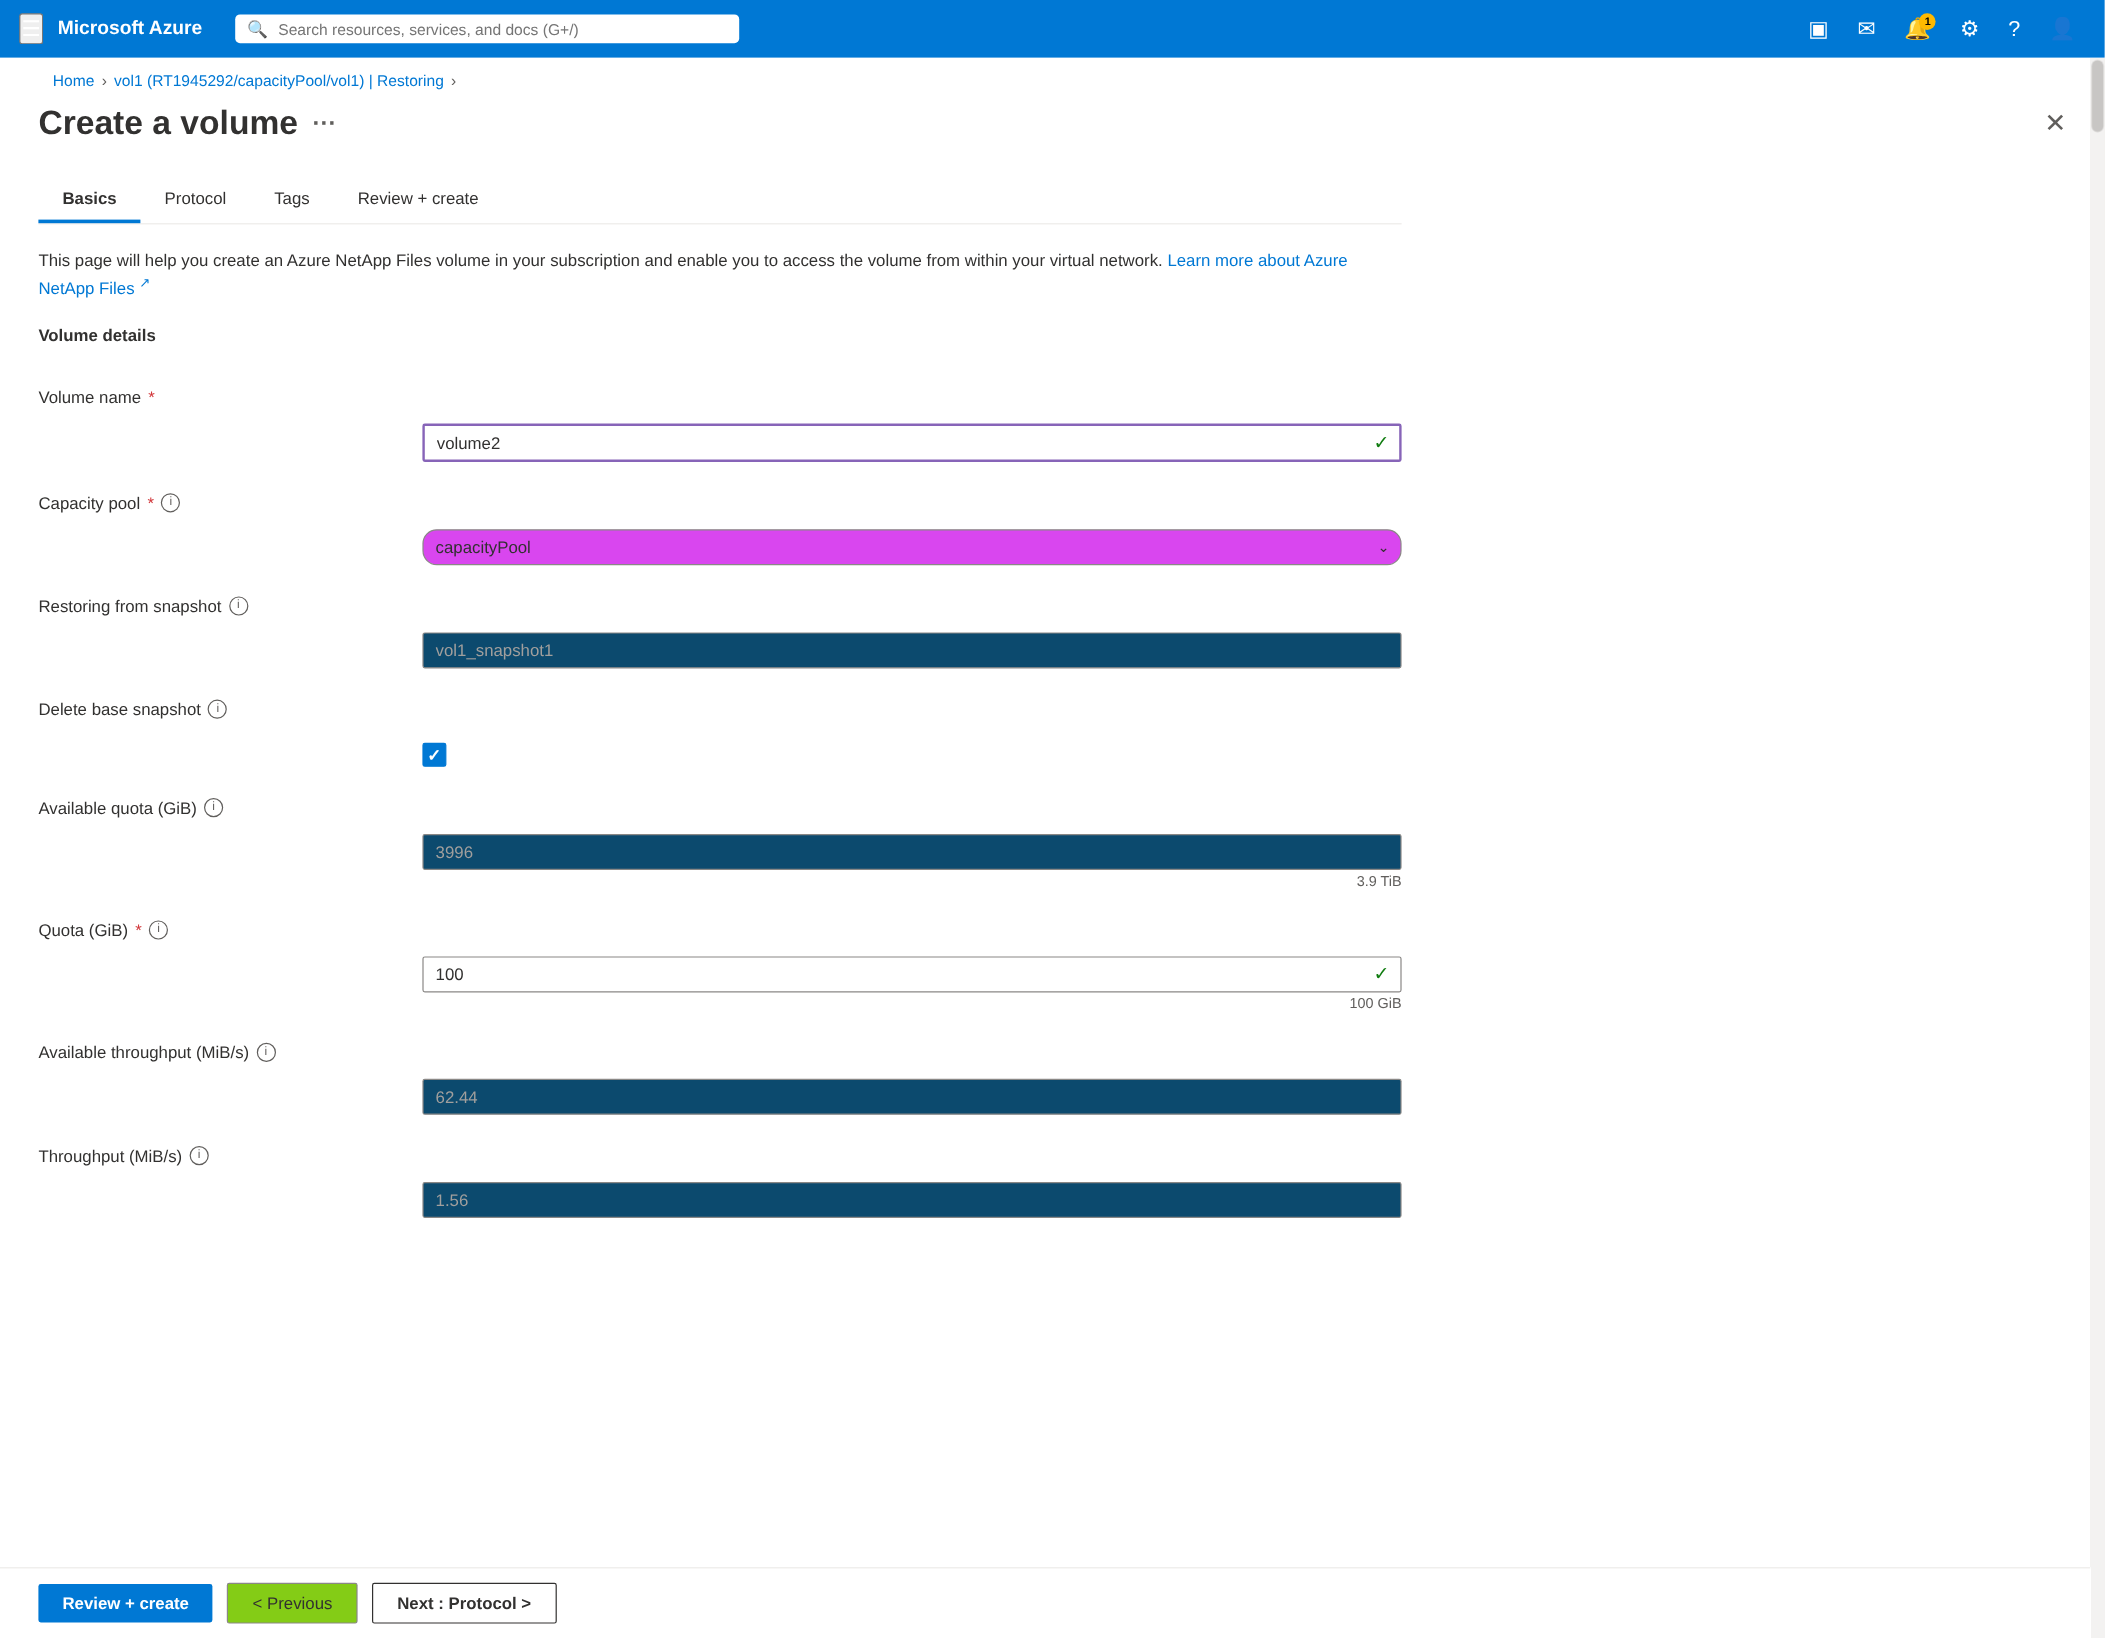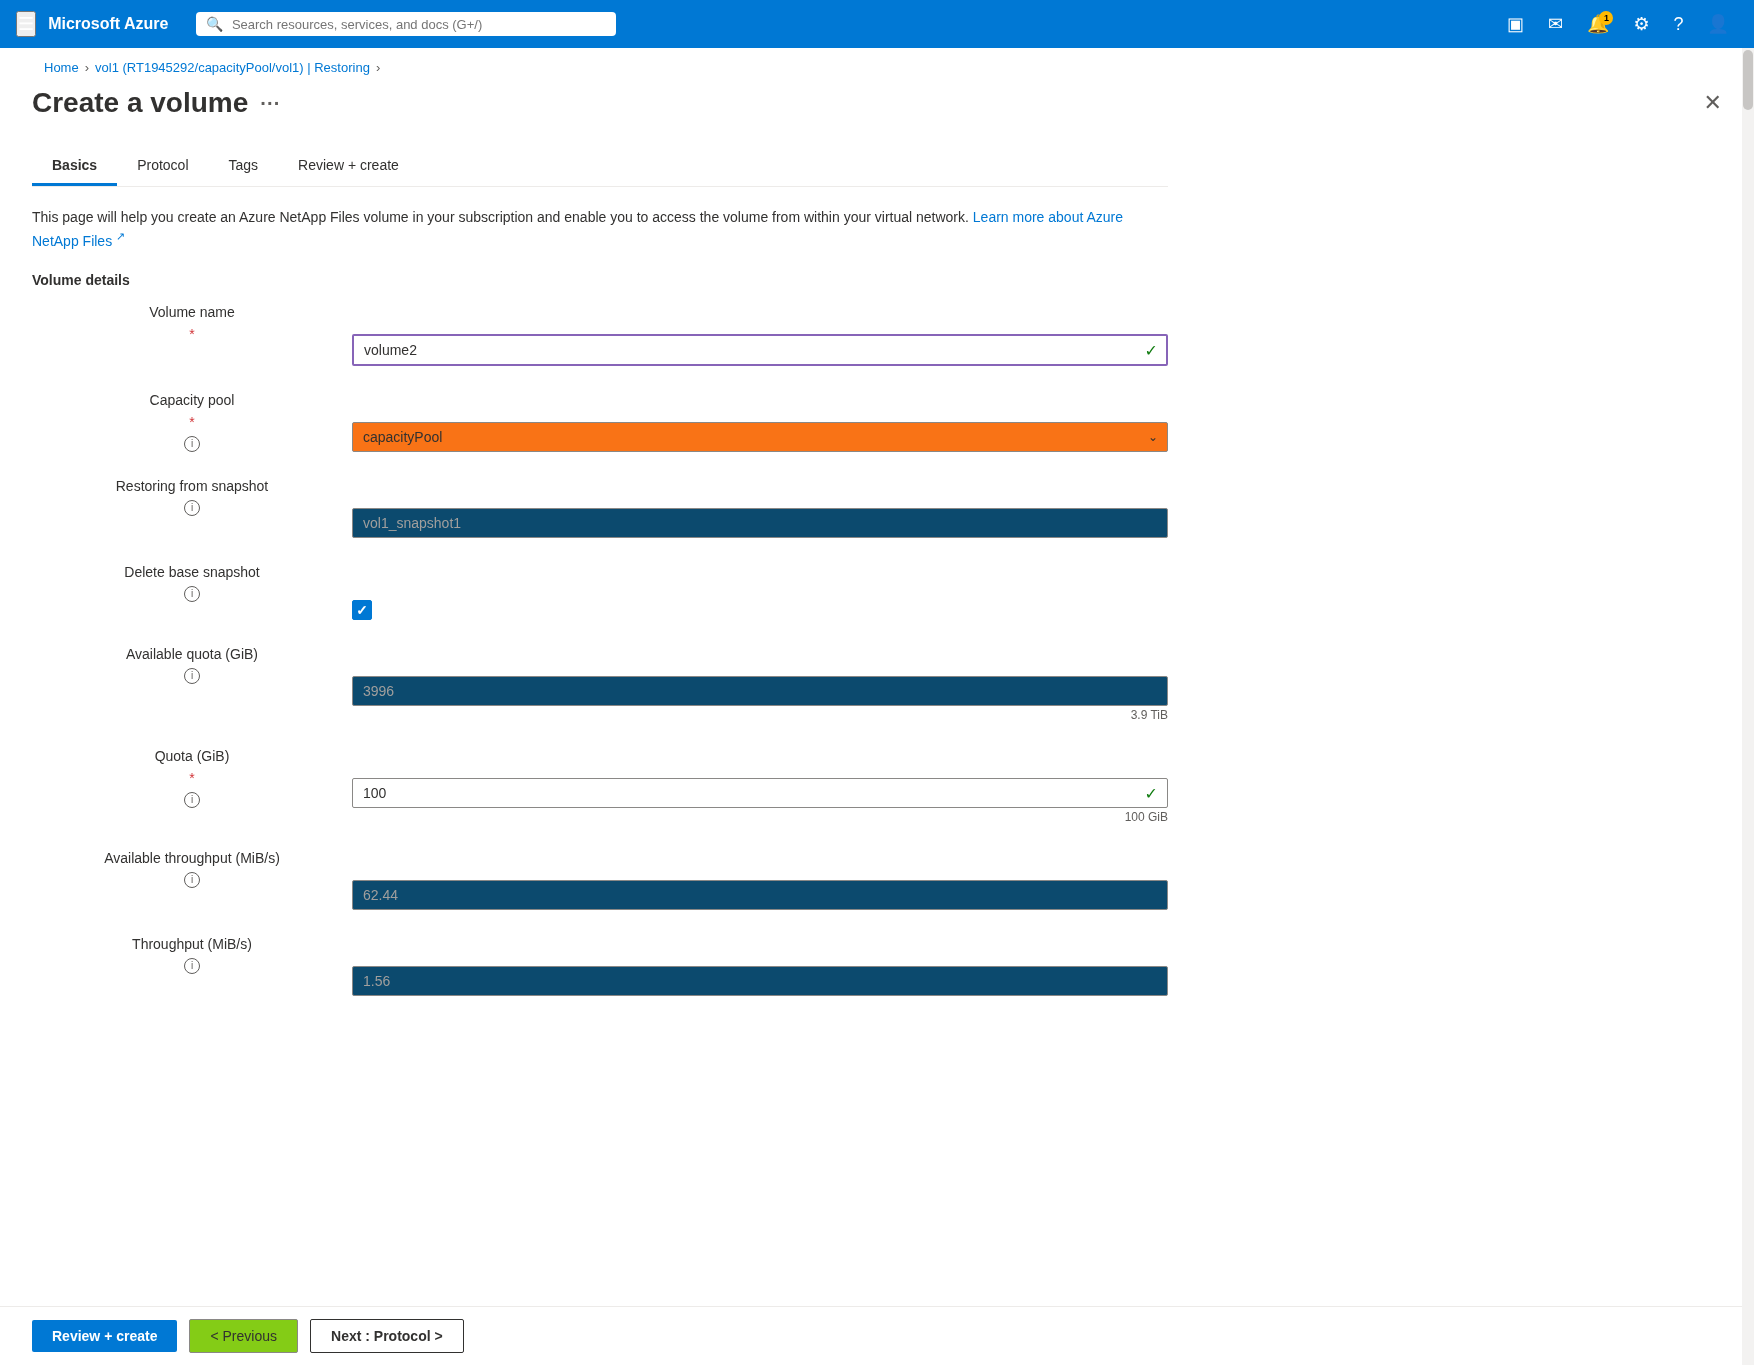--- a/index.html
+++ b/index.html
@@ -119,39 +119,38 @@
       color: #323130;
       line-height: 1.5;
       margin-bottom: 20px;
     }
     .description a { color: #0078d4; text-decoration: none; }
 
     
     .section-title {
       font-weight: 700;
       font-size: 14px;
-      margin-bottom: 8px;
+      margin-bottom: 28px;
     }
 
     
     .form-row {
       display: flex;
       align-items: flex-start;
       margin-bottom: 18px;
     }
     .form-label {
       width: 320px;
       min-width: 320px;
       font-size: 14px;
       color: #323130;
       display: flex;
-      align-items: center;
+      align-items: flex-end;
       gap: 6px;
       padding-top: 8px;
-      flex-direction: column;
     }
     .required-star { color: #d13438; }
     .info-icon {
       display: inline-flex;
       align-items: center;
       justify-content: center;
       width: 16px; height: 16px;
       border: 1px solid #605e5c;
       border-radius: 50%;
       font-size: 10px;
@@ -192,24 +191,24 @@
       font-size: 16px;
     }
     .select-wrap {
       position: relative;
     }
     .select-wrap select {
       width: 100%;
       padding: 6px 36px 6px 10px;
       font-size: 14px;
       border: 1px solid #8a8886;
-      border-radius: 2px;
+      border-radius: 12px;
       outline: none;
       appearance: none;
-      background: #f97316;
+      background: #d946ef;
       font-family: inherit;
       color: #323130;
       cursor: pointer;
     }
     .select-arrow {
       position: absolute;
       right: 10px;
       top: 50%;
       transform: translateY(-50%);
       pointer-events: none;

